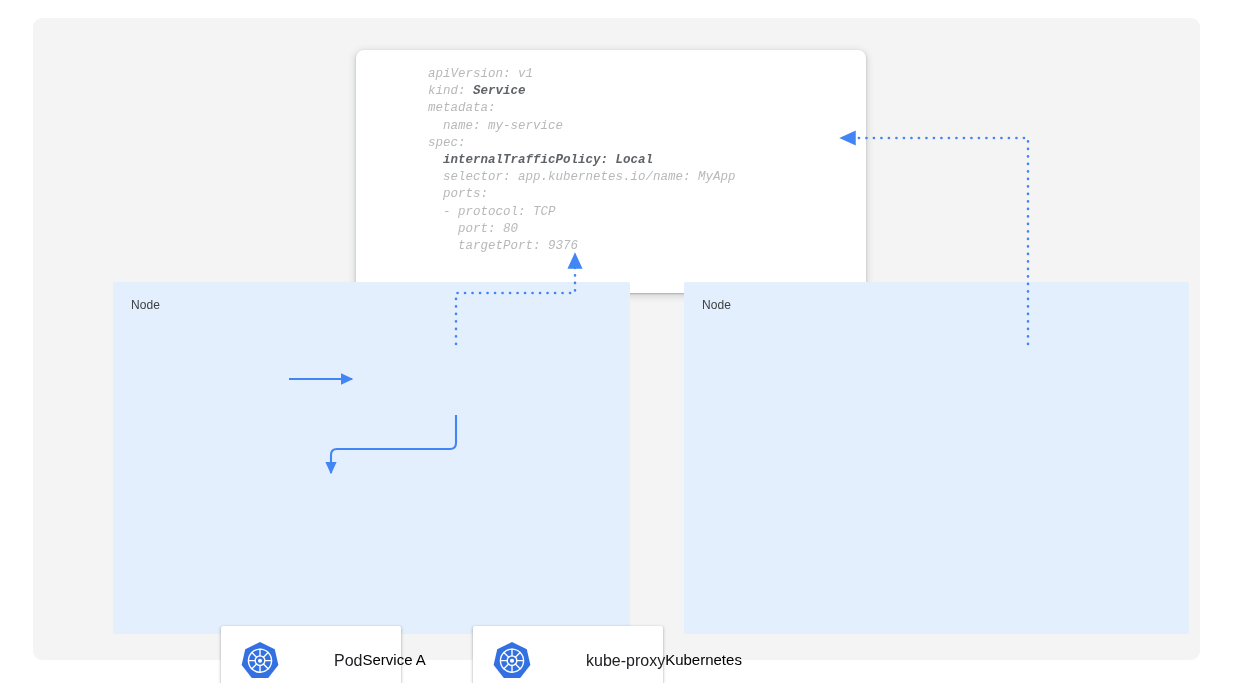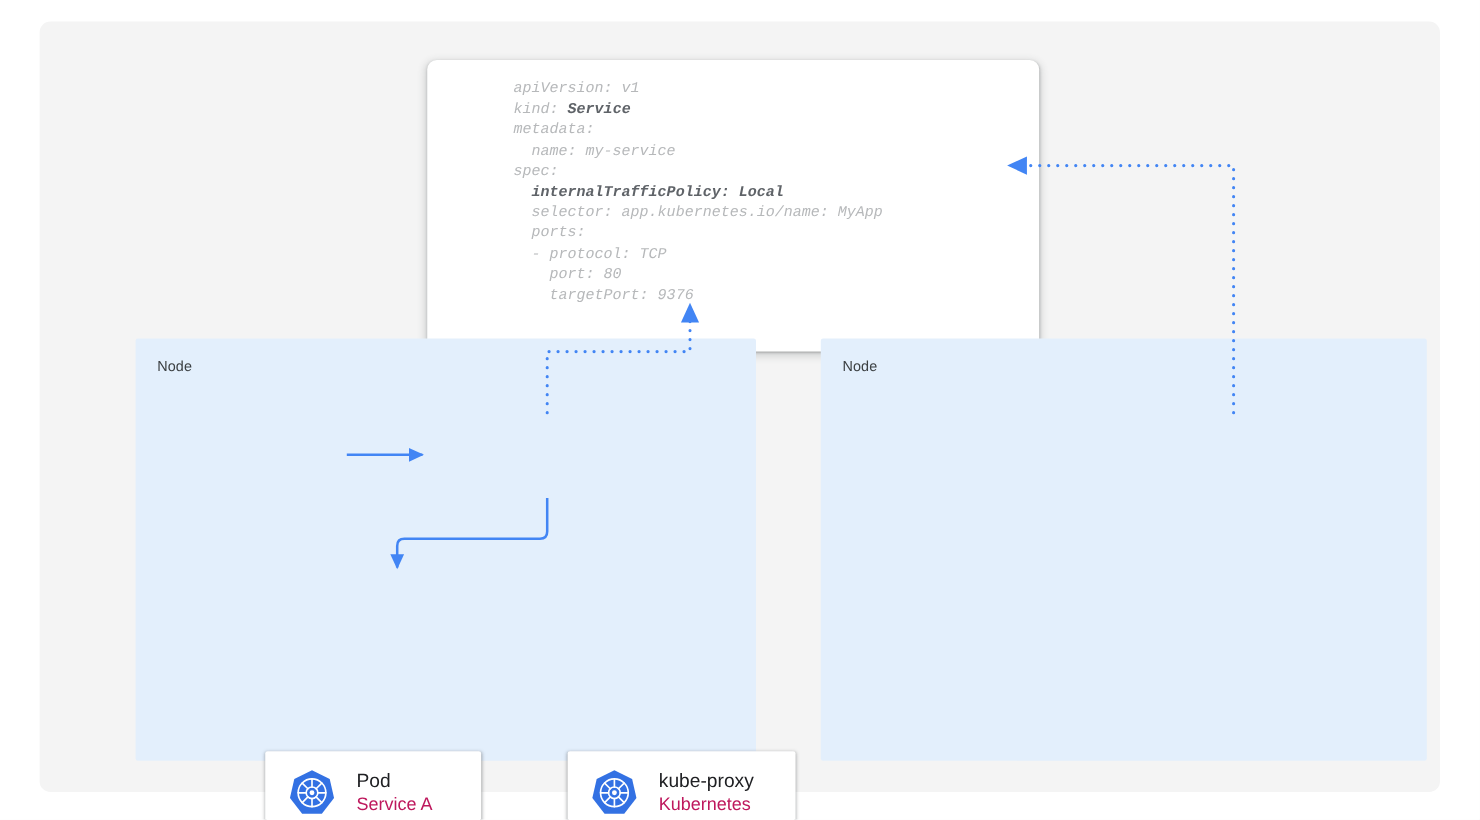--- a/index.html
+++ b/index.html
@@ -65,32 +65,33 @@
   .entity-icon {
     flex: 0 0 auto;
     width: 42px;
     height: 42px;
     margin-left: 18px;
     margin-right: 16px;
   }
   .entity-icon svg { display: block; width: 42px; height: 42px; }
   .entity-text {
     display: flex;
-    flex-direction: column;
+    flex-direction: row;
     justify-content: center;
     line-height: 1.22;
+    margin-left: 37px;
   }
   .entity-title {
     font-size: 16px;
     color: #202124;
     white-space: nowrap;
   }
   .entity-sub {
     font-size: 15px;
-    color: #be185d;
+    color: #000000;
     white-space: nowrap;
   }
 
   
   #card-pod-a        { left: 108px; top: 344px; width: 180px; height: 70px; }
   #card-kubeproxy-l  { left: 360px; top: 344px; width: 190px; height: 70px; }
 
   
   #yaml-card {
     position: absolute;

